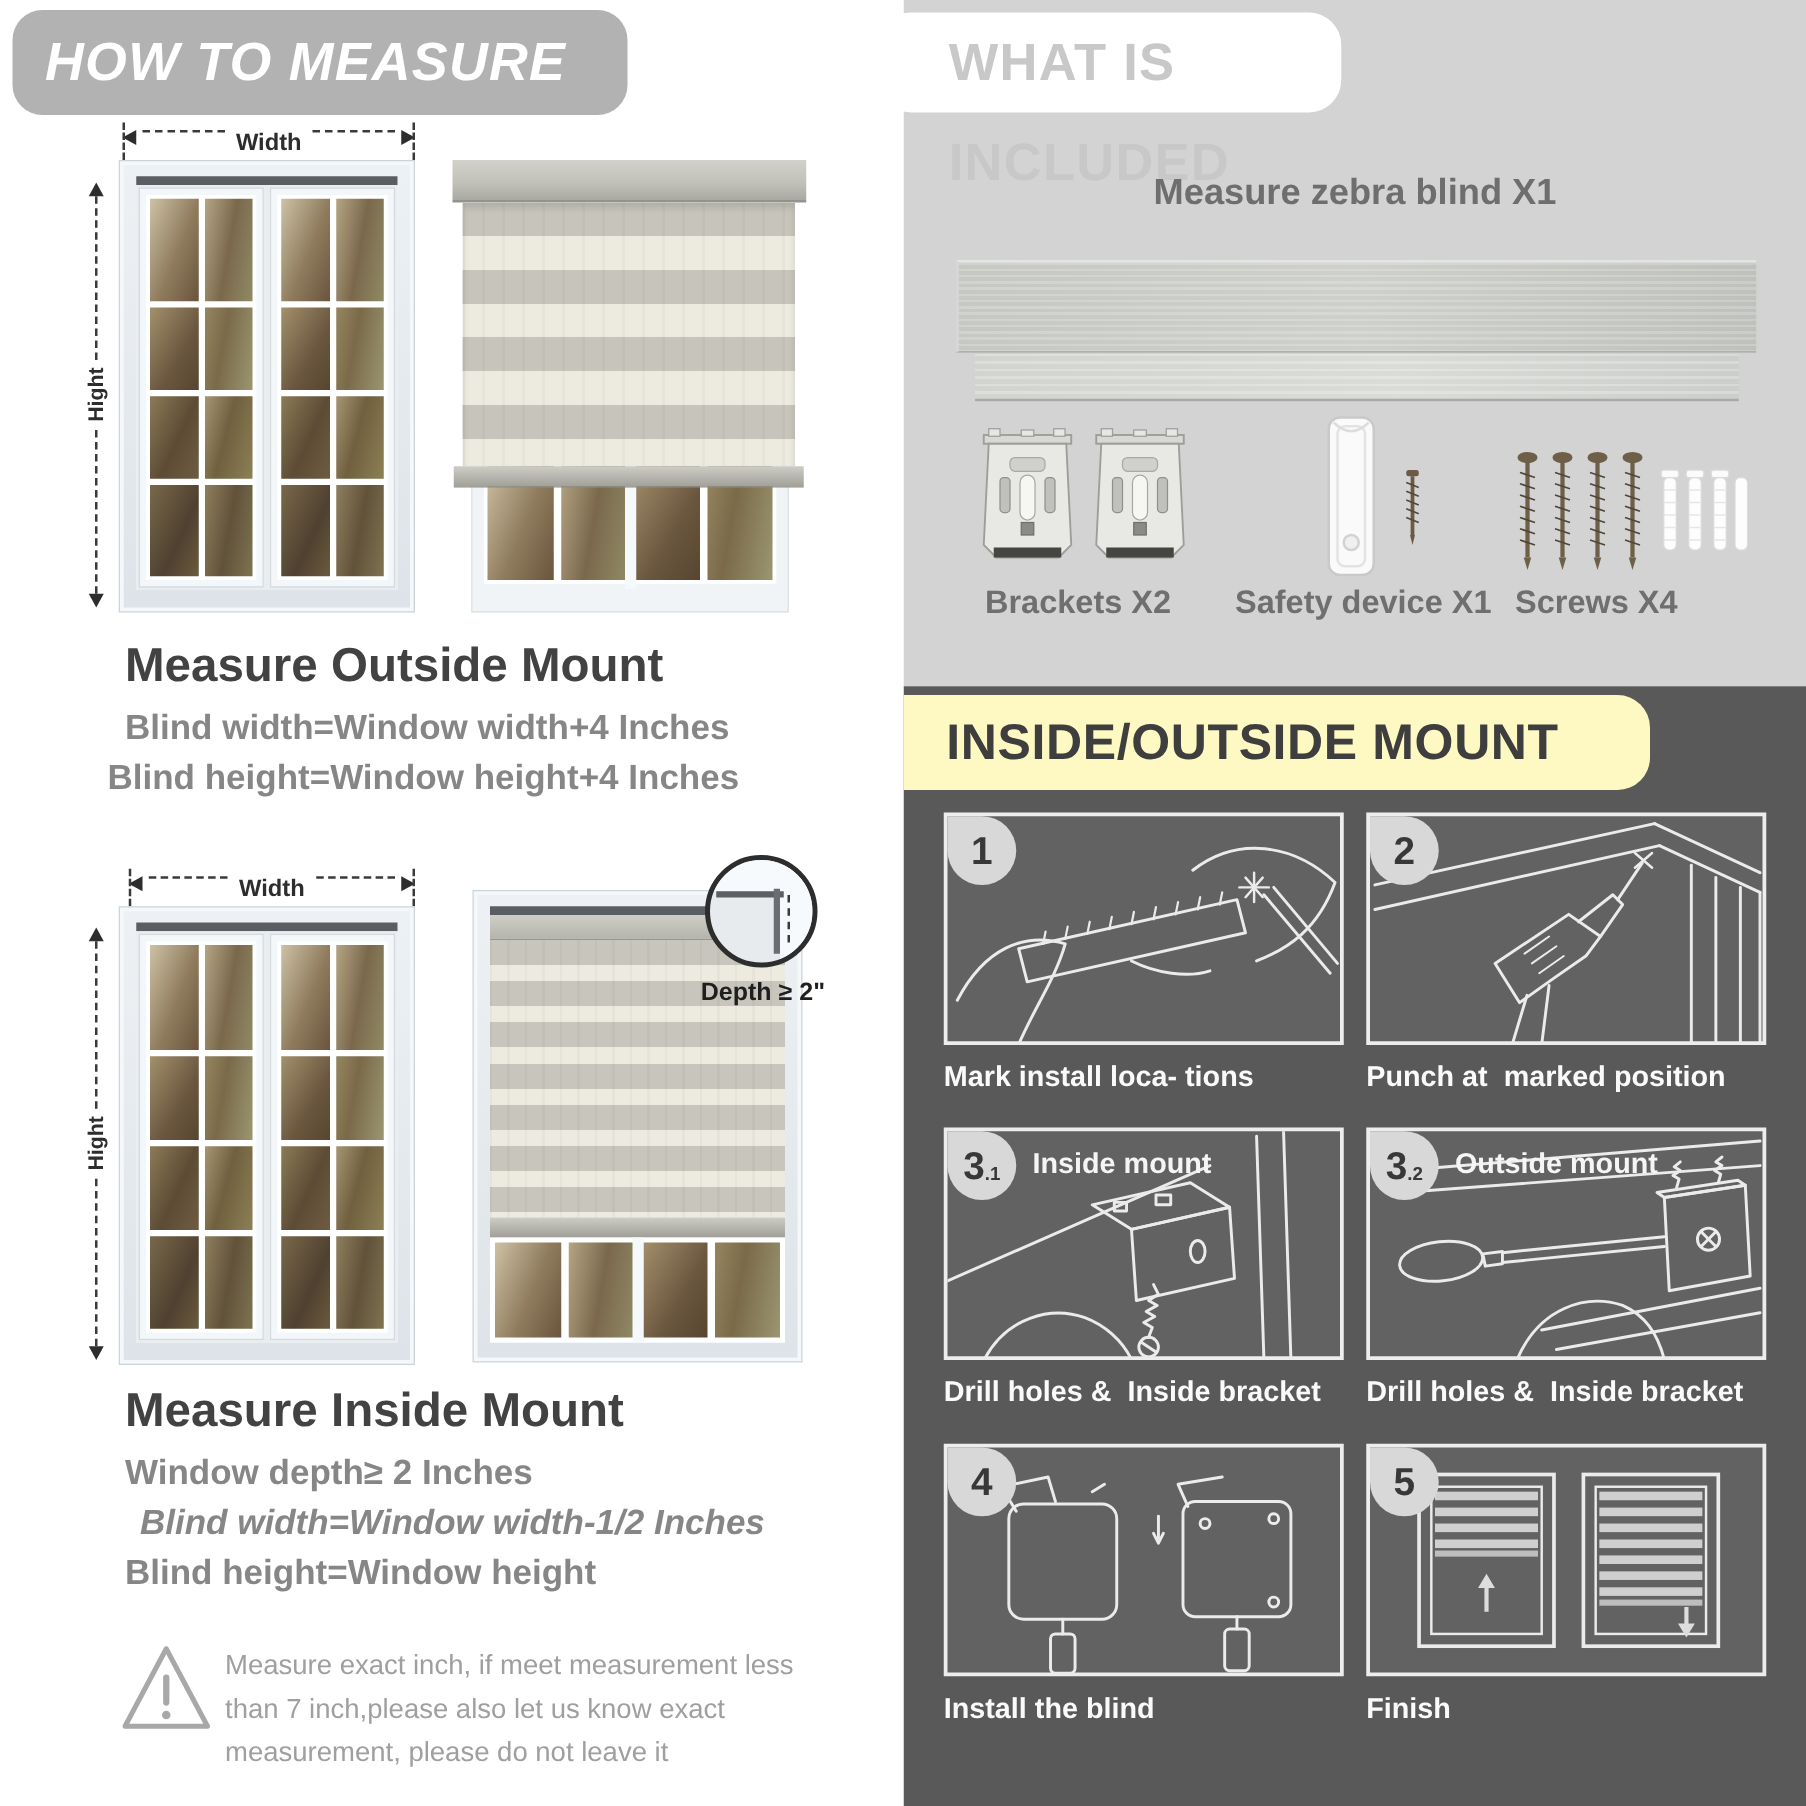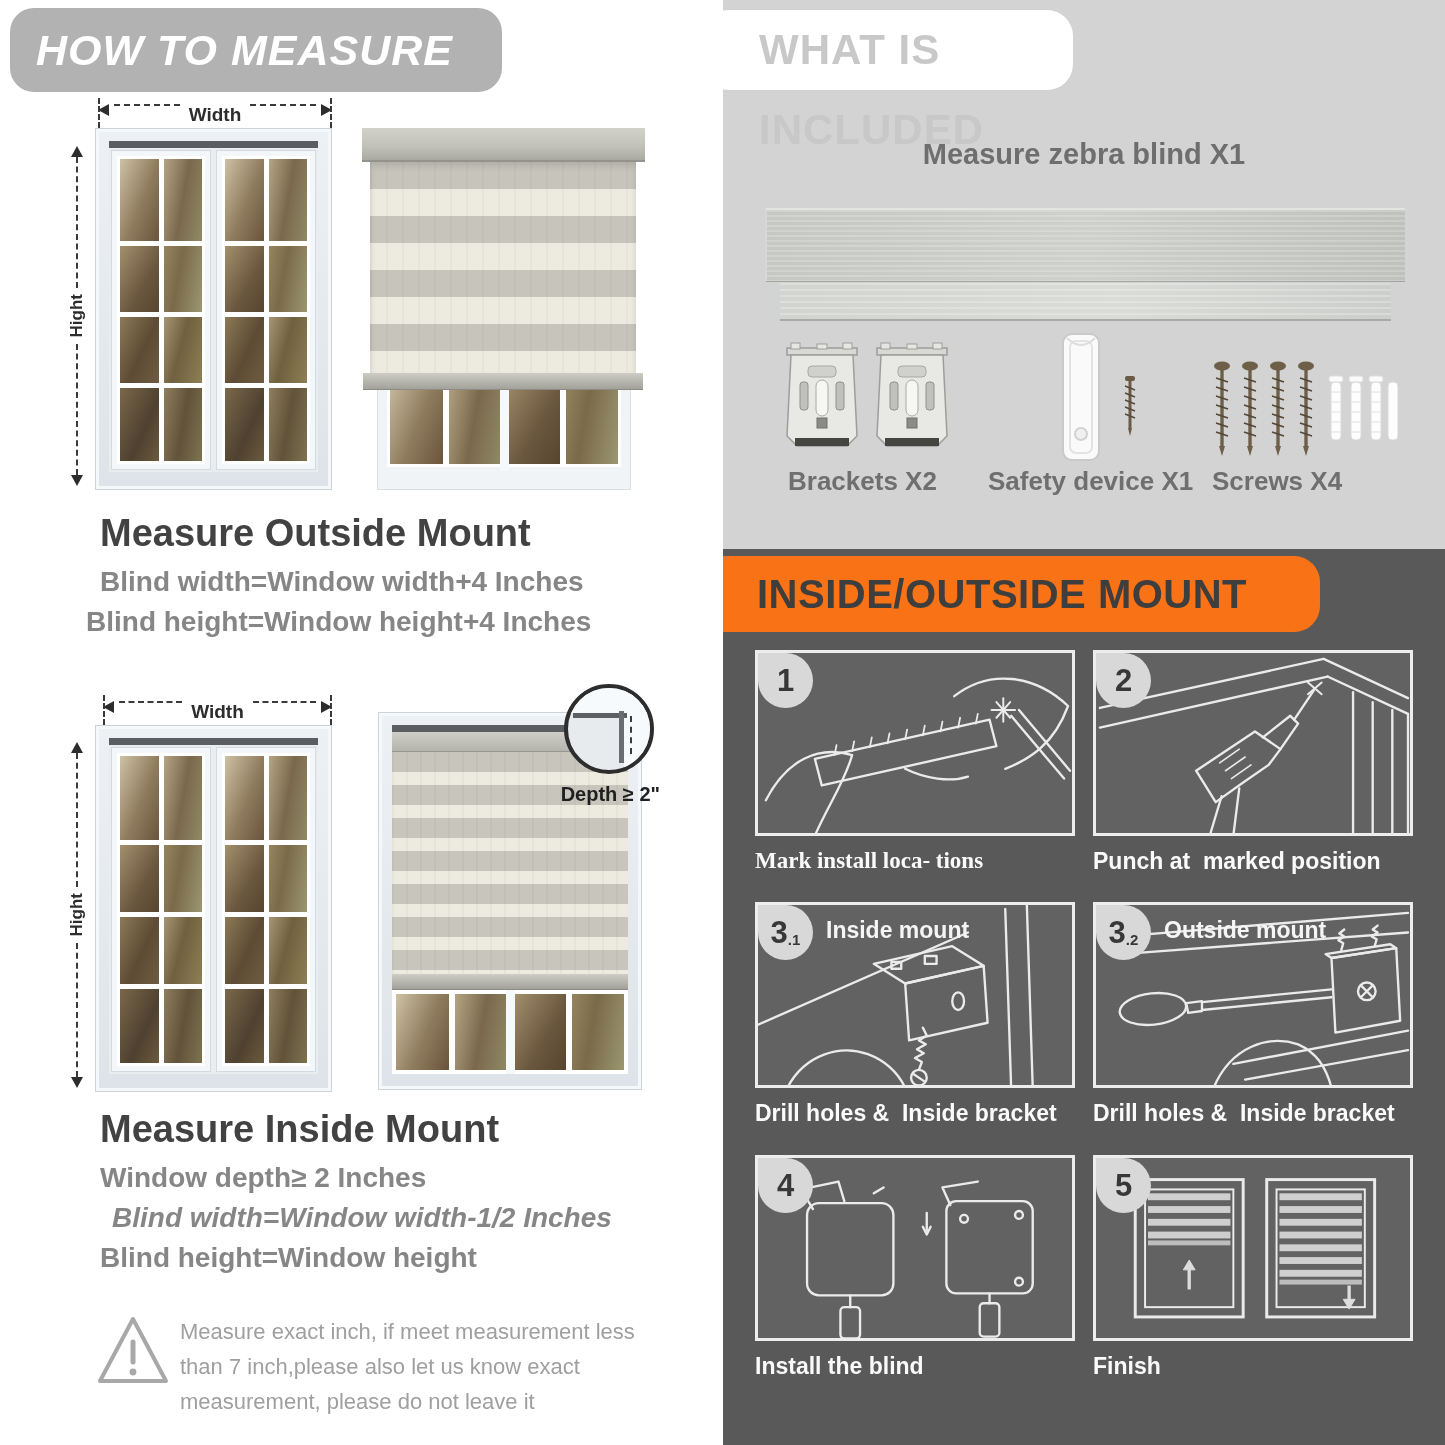--- a/index.html
+++ b/index.html
@@ -117,21 +117,21 @@
     background:
       repeating-linear-gradient(180deg, rgba(255,255,255,0.25) 0 2px, transparent 2px 6px),
       linear-gradient(90deg,#d2d4d0,#dadcd8 55%,#cccecb);
     border-bottom:2px solid #a8aaa6;
   }
   .comp-label { font-weight:bold; font-size:26px; color:#6f6f6f; text-align:left; }
 
   .mount-panel { left:723px; top:549px; width:722px; height:896px; background:#595959; }
   .mount-bar {
     left:723px; top:556px; width:597px; height:76px;
-    background:#f97316; border-radius:0 26px 26px 0;
+    background:#fef9c3; border-radius:0 26px 26px 0;
     color:#3e3e3e; font-weight:bold; font-size:40px; letter-spacing:0.5px;
     line-height:76px; padding-left:34px;
   }
 
   .step-panel {
     position:absolute; width:320px; height:186px;
     border:3px solid #ededed; background:#626262;
   }
   .step-badge {
     position:absolute; left:0; top:0; width:55px; height:55px;
@@ -489,21 +489,21 @@
         <line x1="238" y1="58" x2="262" y2="58"></line>
     </g>
     <line x1="258" y1="64" x2="312" y2="128"></line>
     <line x1="266" y1="58" x2="318" y2="120"></line>
   </svg>
   <div class="step-badge">
     <span class="num">1</span>
       <span class="sub"></span>
   </div>
 </div>
-<div class="abs step-caption" style="left:755px; top:848px;font-family:Liberation Serif, serif;">Mark install loca- tions</div>
+<div class="abs step-caption" style="left:755px; top:848px;">Mark install loca- tions</div>
 
 <div class="step-panel" style="left:1093px; top:650px;">
   <svg class="step-art sketch" viewBox="0 0 320 186">
     <line x1="4" y1="56" x2="232" y2="6"></line>
     <line x1="4" y1="76" x2="236" y2="24"></line>
     <line x1="232" y1="6" x2="318" y2="46"></line>
     <line x1="236" y1="24" x2="318" y2="62"></line>
     <line x1="262" y1="40" x2="262" y2="186"></line>
     <line x1="282" y1="50" x2="282" y2="186"></line>
     <line x1="302" y1="58" x2="302" y2="186"></line>

